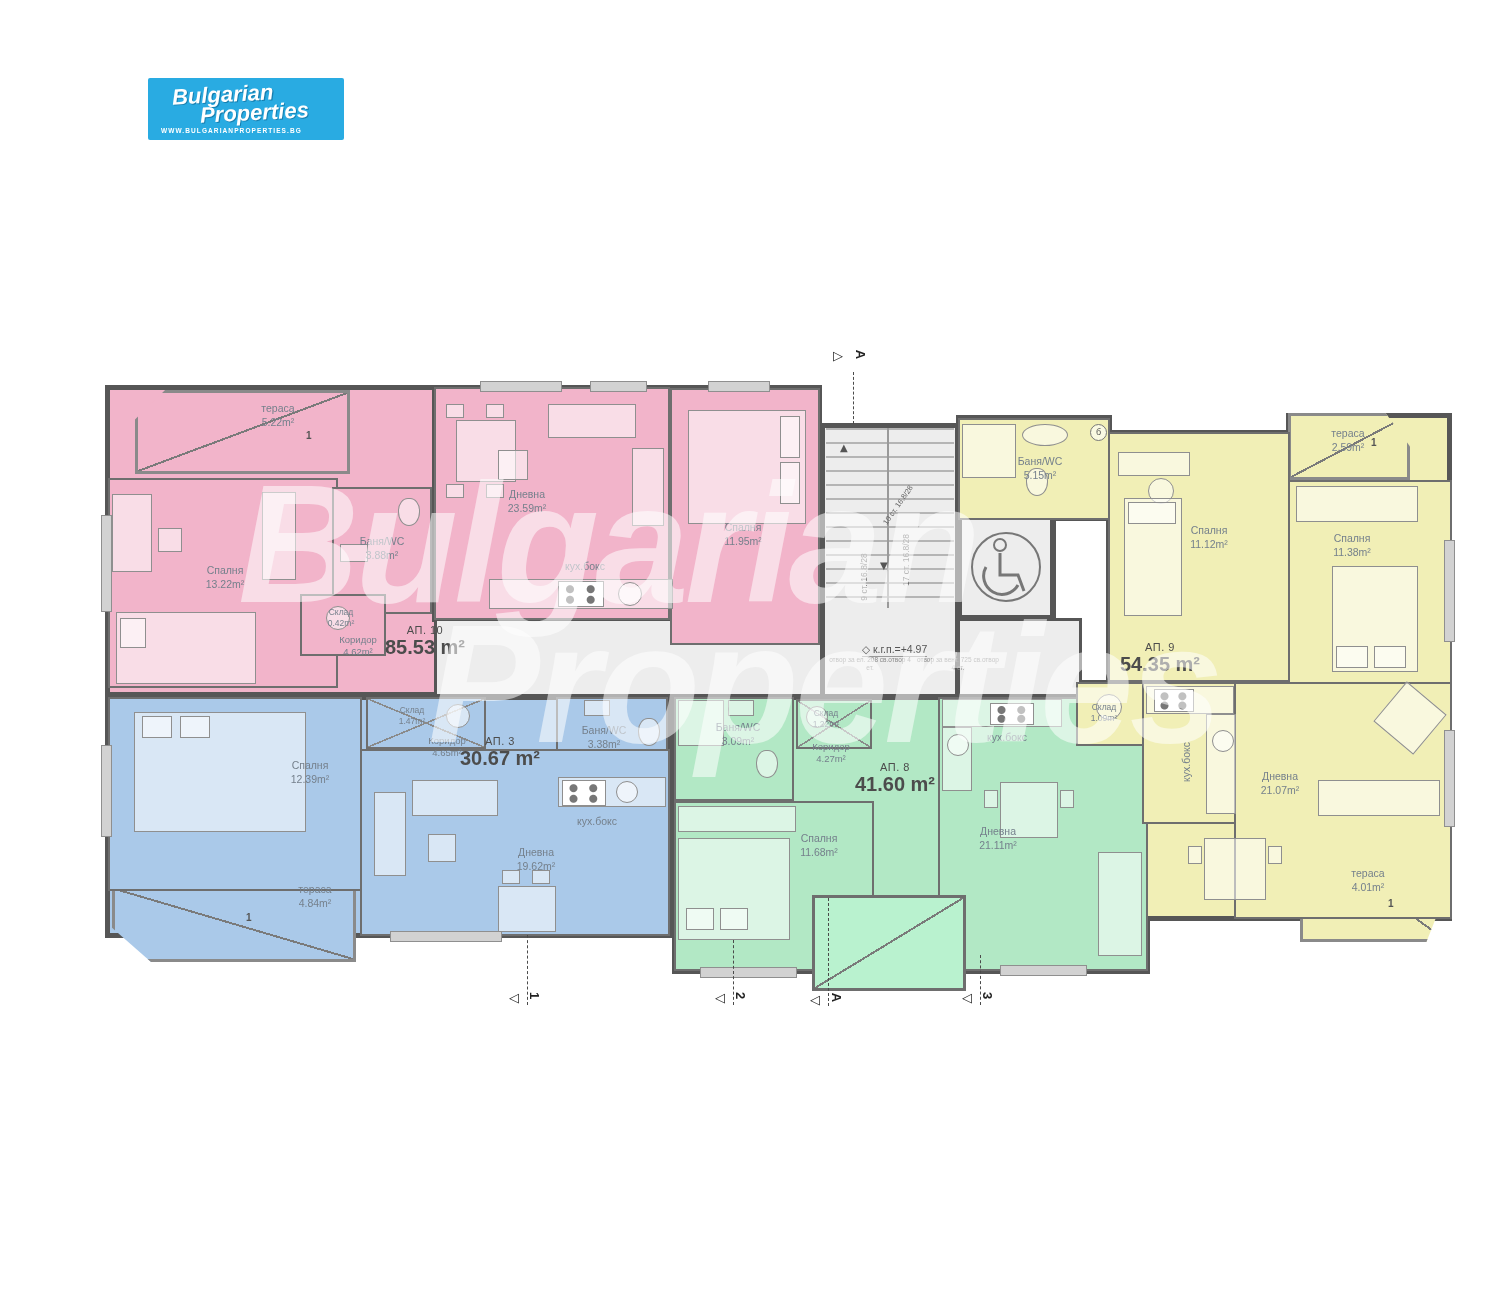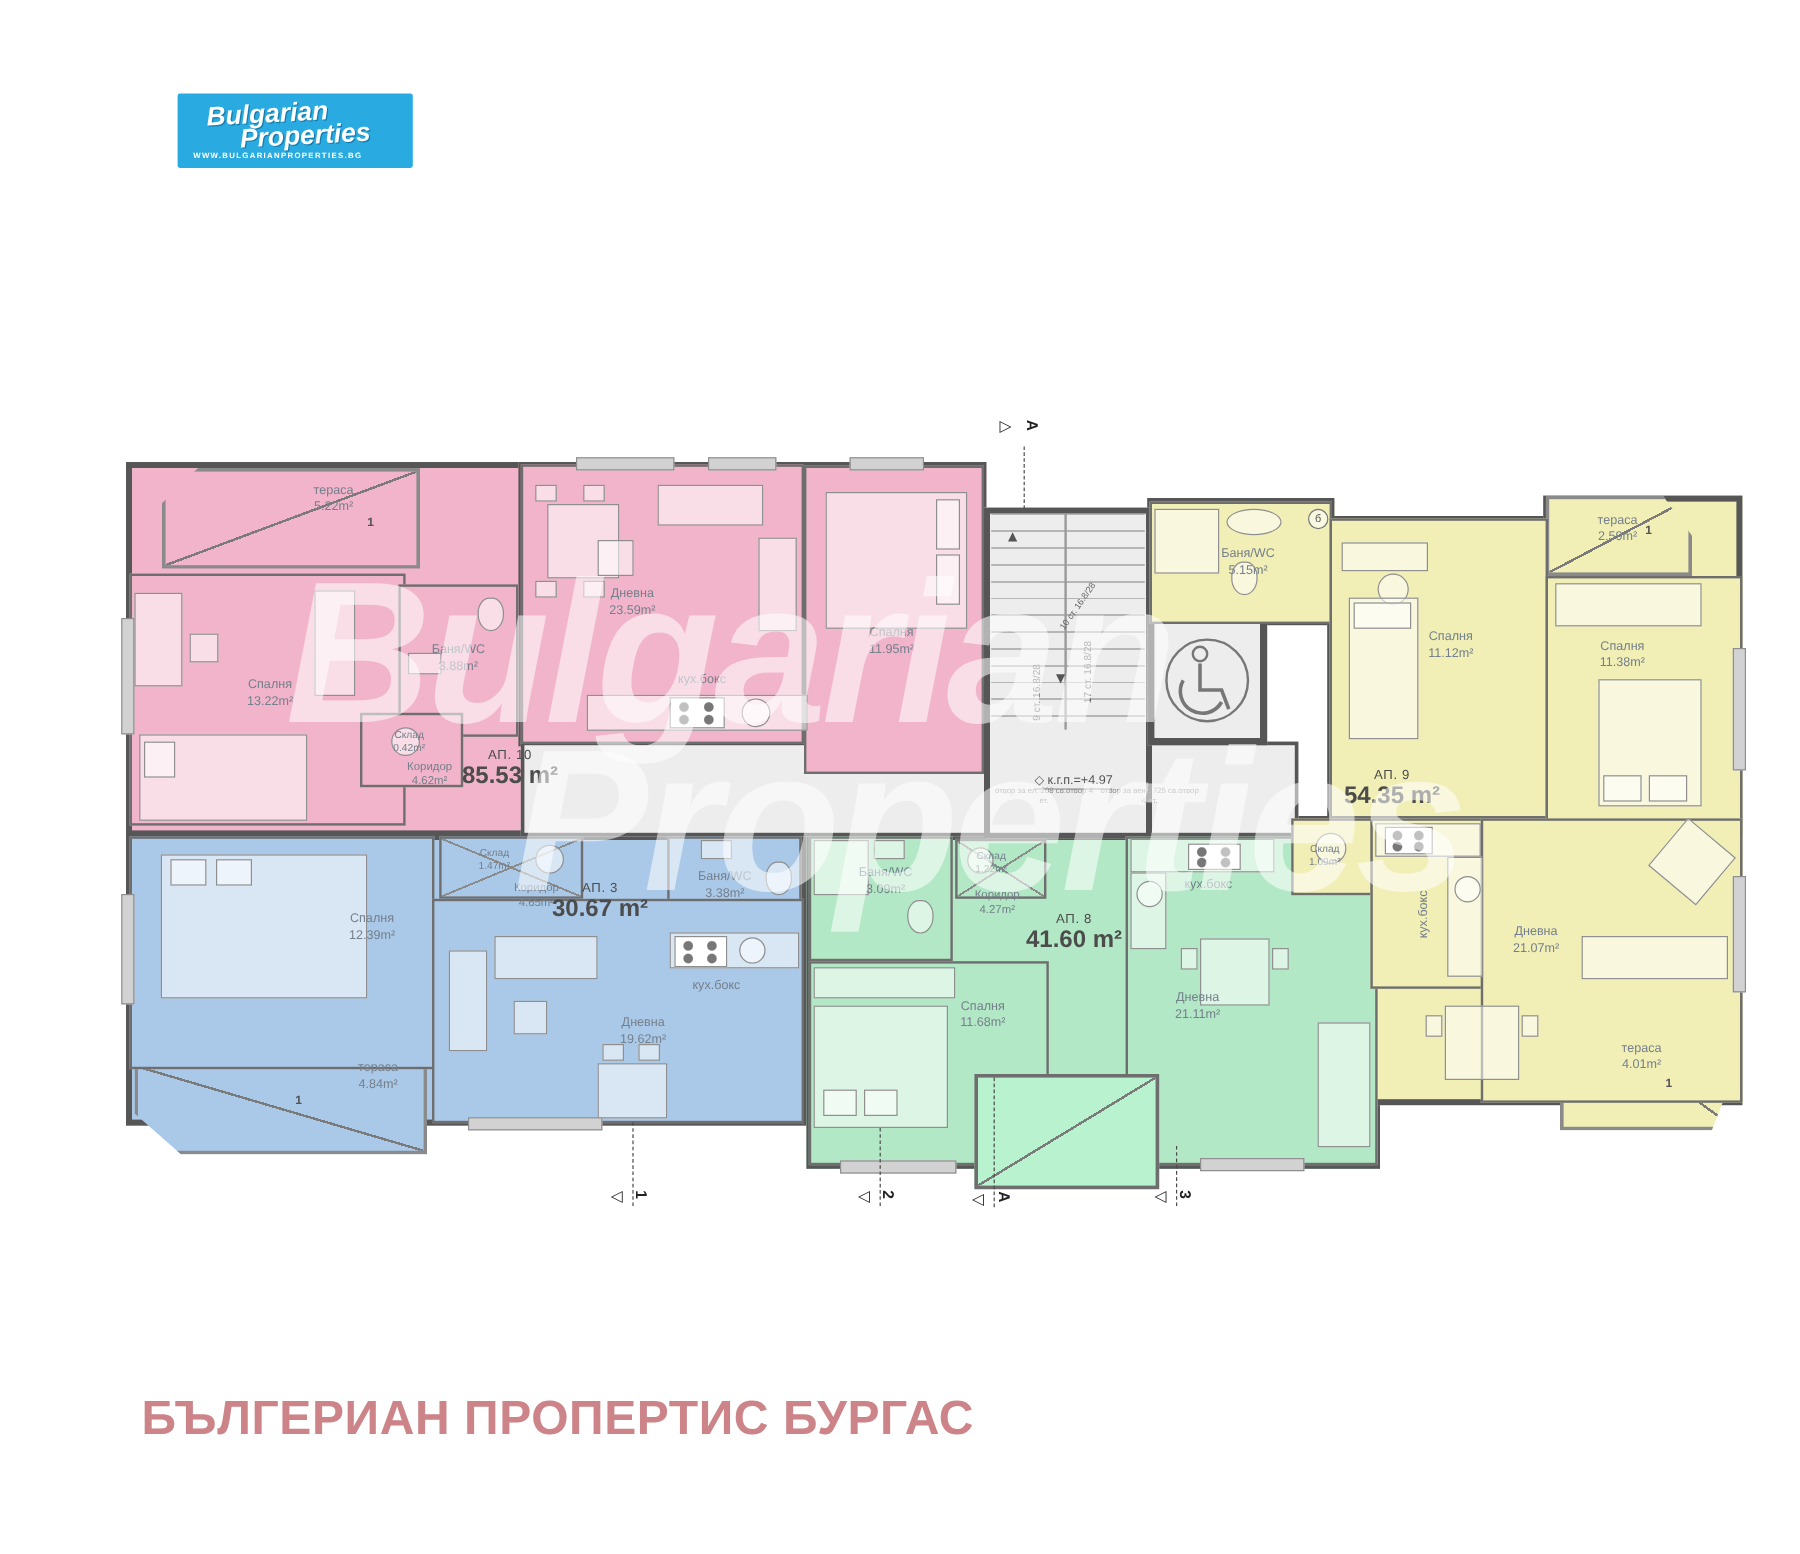--- a/index.html
+++ b/index.html
@@ -369,15 +369,14 @@
   <div class="mknum" style="left:737px;top:988px;">2</div>
 
   <div class="dashline" style="left:828px;top:898px;height:108px;"></div>
   <div class="mkarrow" style="left:810px;top:992px;">◁</div>
   <div class="mknum" style="left:832px;top:990px;">А</div>
 
   <div class="dashline" style="left:980px;top:955px;height:50px;"></div>
   <div class="mkarrow" style="left:962px;top:990px;">◁</div>
   <div class="mknum" style="left:984px;top:988px;">3</div>
 
-  <div class="footer-title">БЪЛГЕРИАН ПРОПЕРТИС БУРГАС</div>
 
 </div>
 
 </body></html>

